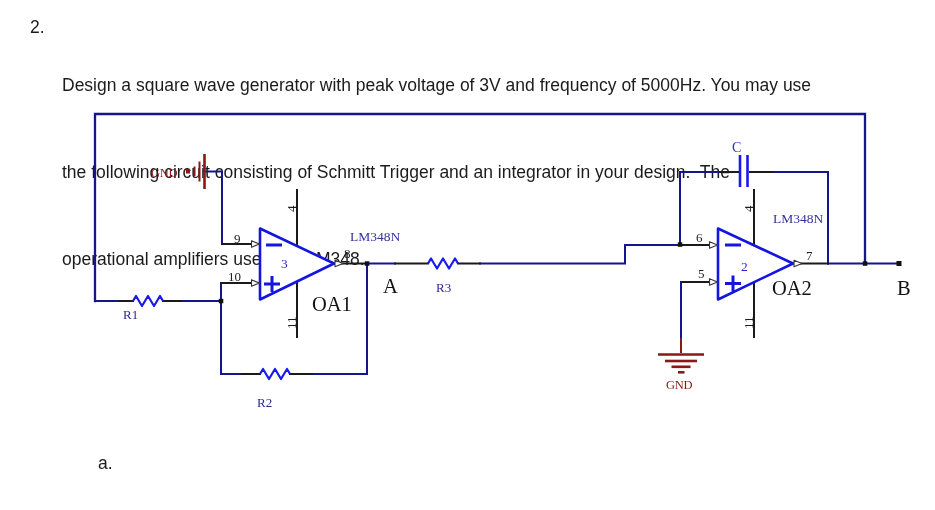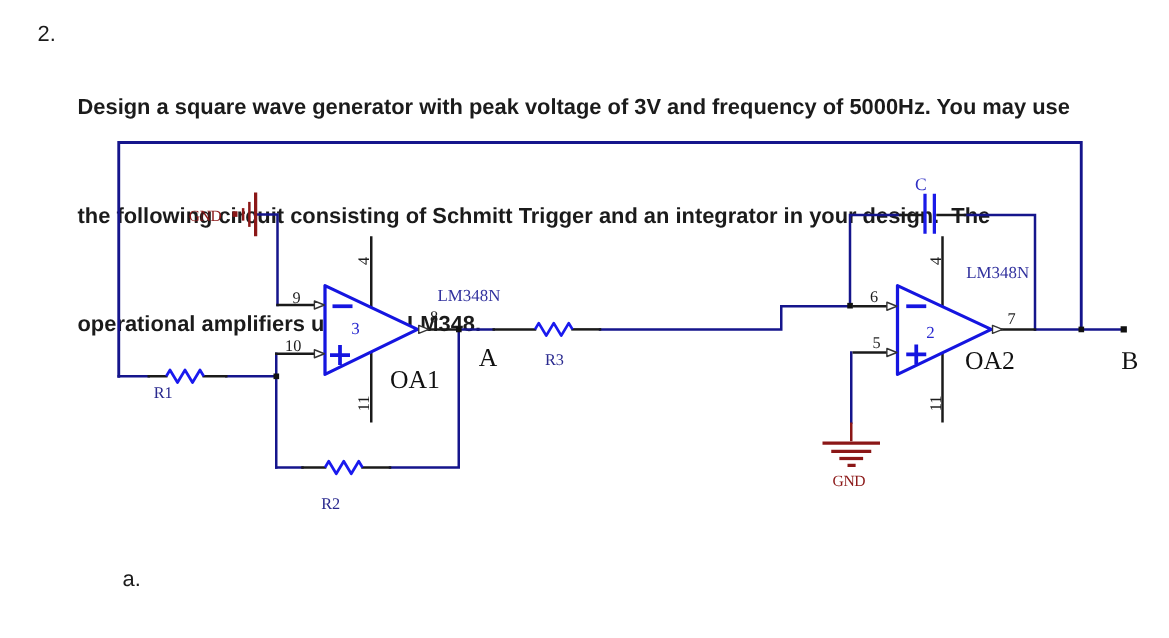--- a/index.html
+++ b/index.html
@@ -1,19 +1,19 @@
 <!DOCTYPE html>
 <html><head>
 <meta charset="utf-8">
 <style>
   html,body{margin:0;padding:0;background:#ffffff;}
   #page{position:relative;width:935px;height:510px;background:#ffffff;overflow:hidden;
         font-family:"Liberation Sans",sans-serif;color:#1b1b1b;}
   .qnum{position:absolute;left:30px;top:13px;font-size:17.5px;line-height:29px;}
-  .qtext{position:absolute;left:62px;top:13px;font-size:17.5px;line-height:29px;white-space:pre;font-weight:bold;}
+  .qtext{position:absolute;left:62px;top:13px;font-size:17.5px;line-height:29px;white-space:pre;}
   .anum{position:absolute;left:98px;top:449px;font-size:17.5px;line-height:29px;}
   .atext{position:absolute;left:132px;top:449px;font-size:17.5px;line-height:29px;white-space:pre;}
   .line{white-space:pre;}
   svg{position:absolute;left:0;top:0;}
   svg text{font-family:"Liberation Serif",serif;}
   .pinlbl{font-size:13px;fill:#1d1d1d;}
   .unitlbl{font-size:13.5px;fill:#2828d0;}
   .reflbl{font-size:13px;fill:#2a2a8f;}
   .partlbl{font-size:13.5px;fill:#32329e;}
   .caplbl{font-size:14px;fill:#2f2fc4;}

